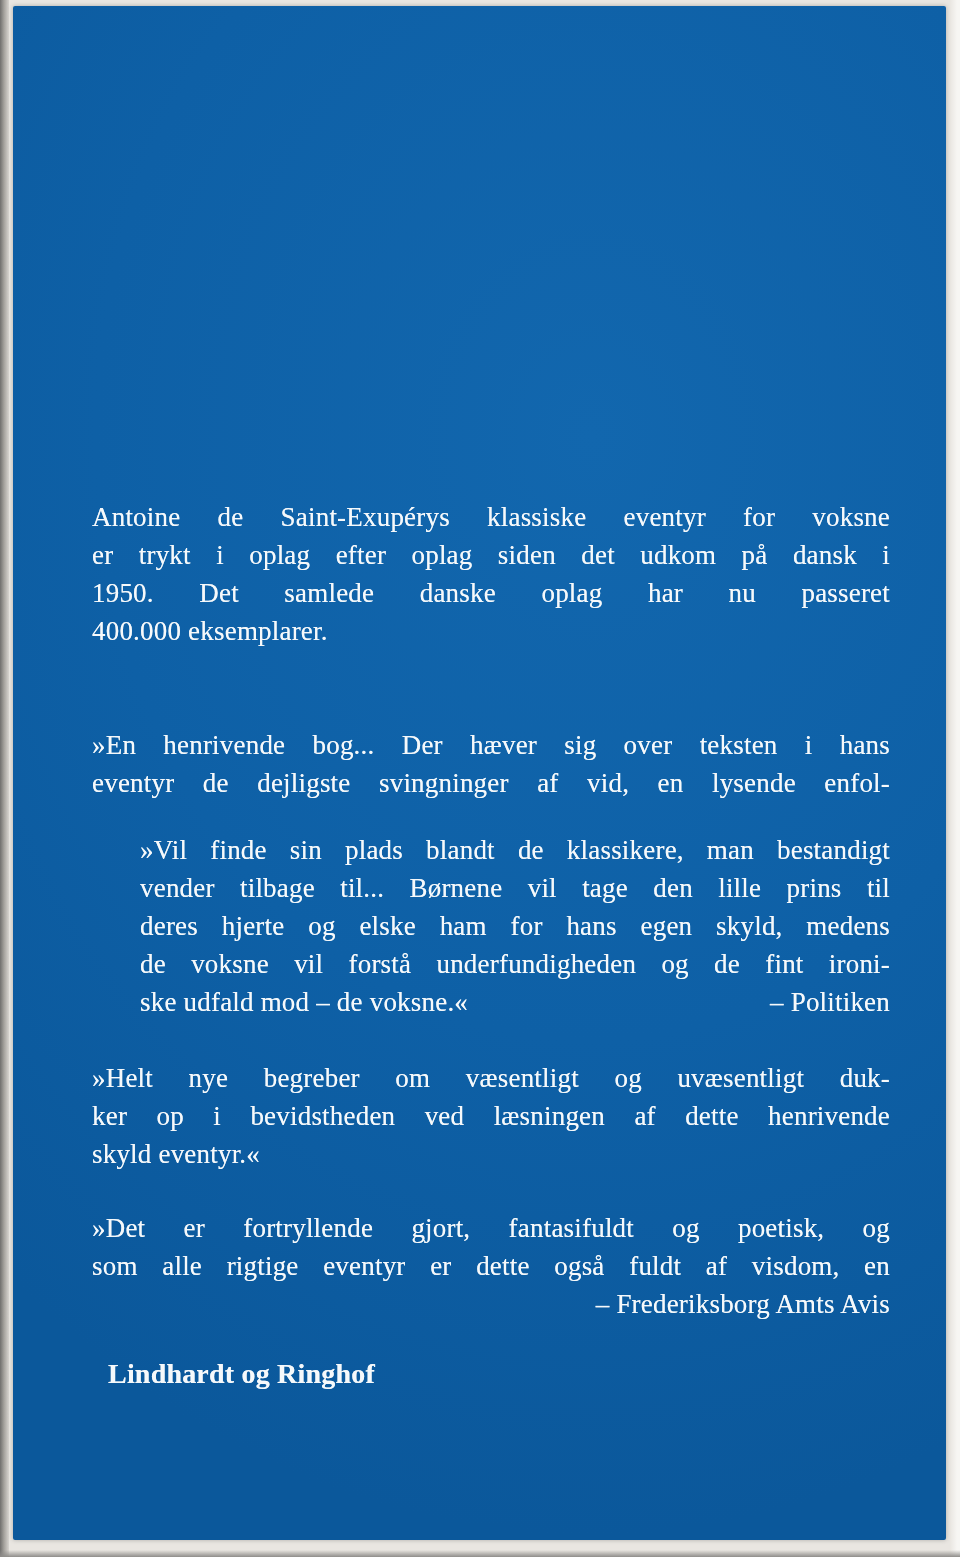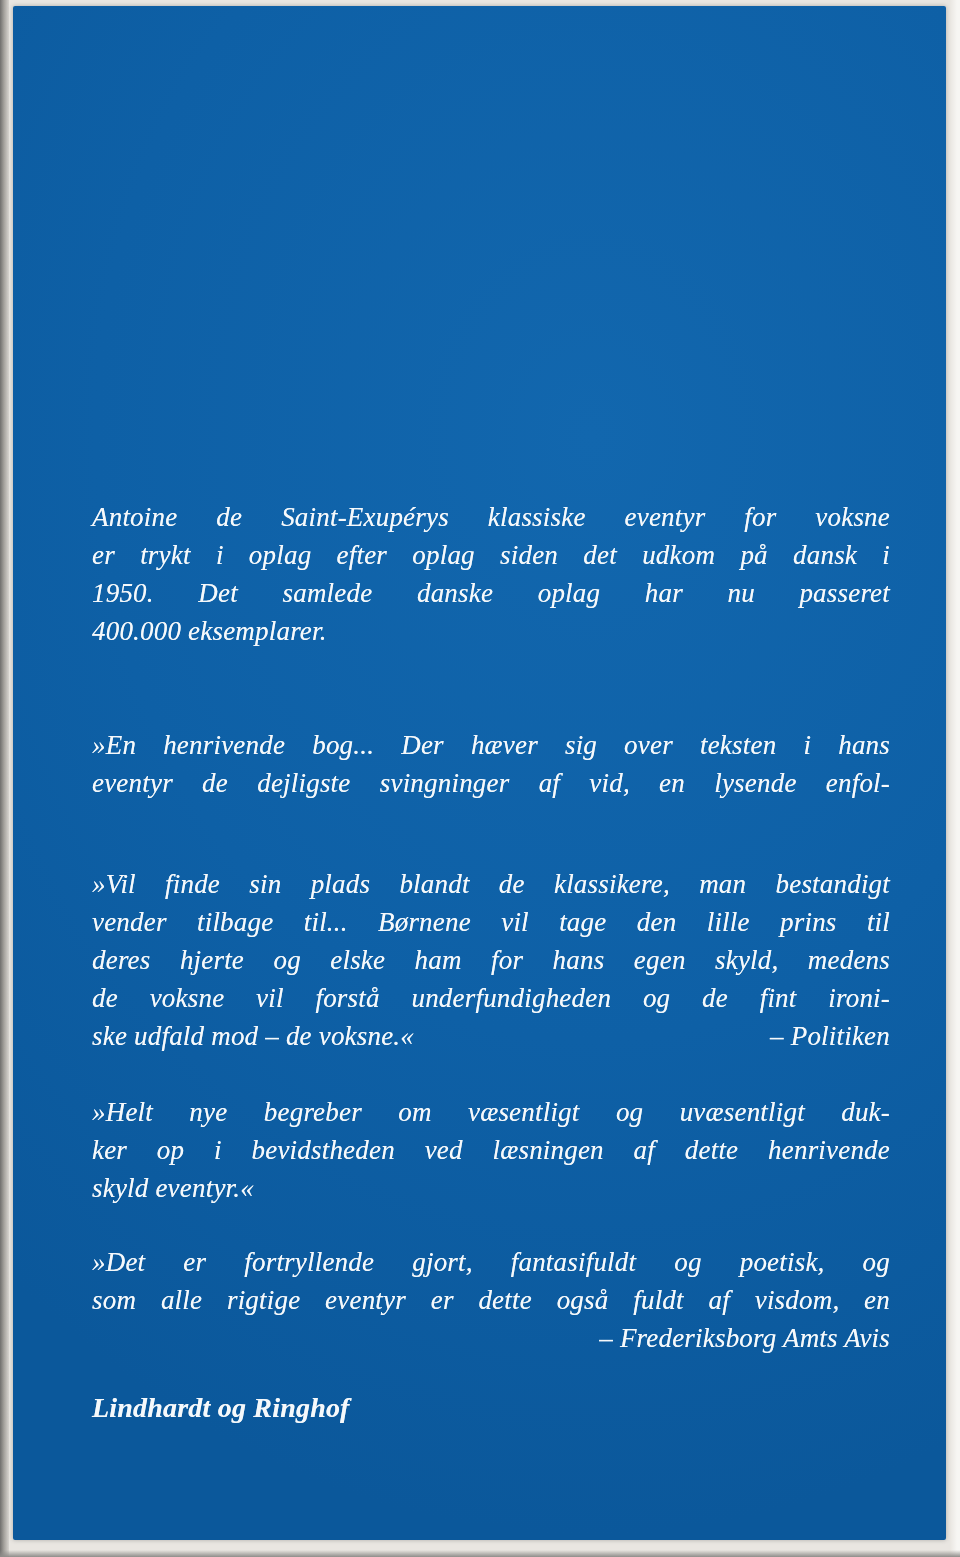--- a/index.html
+++ b/index.html
@@ -1,15 +1,15 @@
 <!DOCTYPE html>
 <html><head>
 <meta charset="utf-8">
 <style>
-  * { box-sizing: border-box; font-style: italic; }
+  * { box-sizing: border-box; }
   html, body { margin: 0; padding: 0; }
   body {
     width: 960px;
     height: 1557px;
     background: #c9c6c1;
     font-family: "Liberation Serif", "DejaVu Serif", serif;
     overflow: hidden;
   }
   .scan {
     position: relative;
@@ -46,22 +46,22 @@
     top: 492px;
     width: 798px;
     color: #f6f9fb;
     font-size: 27px;
     line-height: 38px;
     letter-spacing: 0.2px;
     text-shadow: 0 0 0.6px rgba(255,255,255,0.65);
   }
   .para { margin: 0; }
   .para.intro    { margin-bottom: 76px; }
-  .para.q1       { margin-bottom: 63px; }
-  .para.q2       { margin-bottom: 38px; }
+  .para.q1       { margin-bottom: 29px; }
+  .para.q2       { margin-bottom: 38px; margin-left: 48px; }
   .para.q3       { margin-bottom: 36px; }
   .para.q4       { margin-bottom: 32px; }
   .jline {
     text-align: justify;
     text-align-last: justify;
     height: 38px;
     white-space: nowrap;
   }
   .plain {
     text-align: left;
@@ -78,20 +78,21 @@
   .attr-line {
     text-align: right;
     height: 38px;
     white-space: nowrap;
   }
   .publisher {
     font-weight: 700;
     font-size: 28px;
     height: 38px;
     white-space: nowrap;
+    margin-left: 16px;
   }
 </style>
 </head>
 <body>
 
 <div class="scan">
   <div class="edge-left"></div>
   <div class="edge-right"></div>
   <div class="edge-bottom"></div>
 

